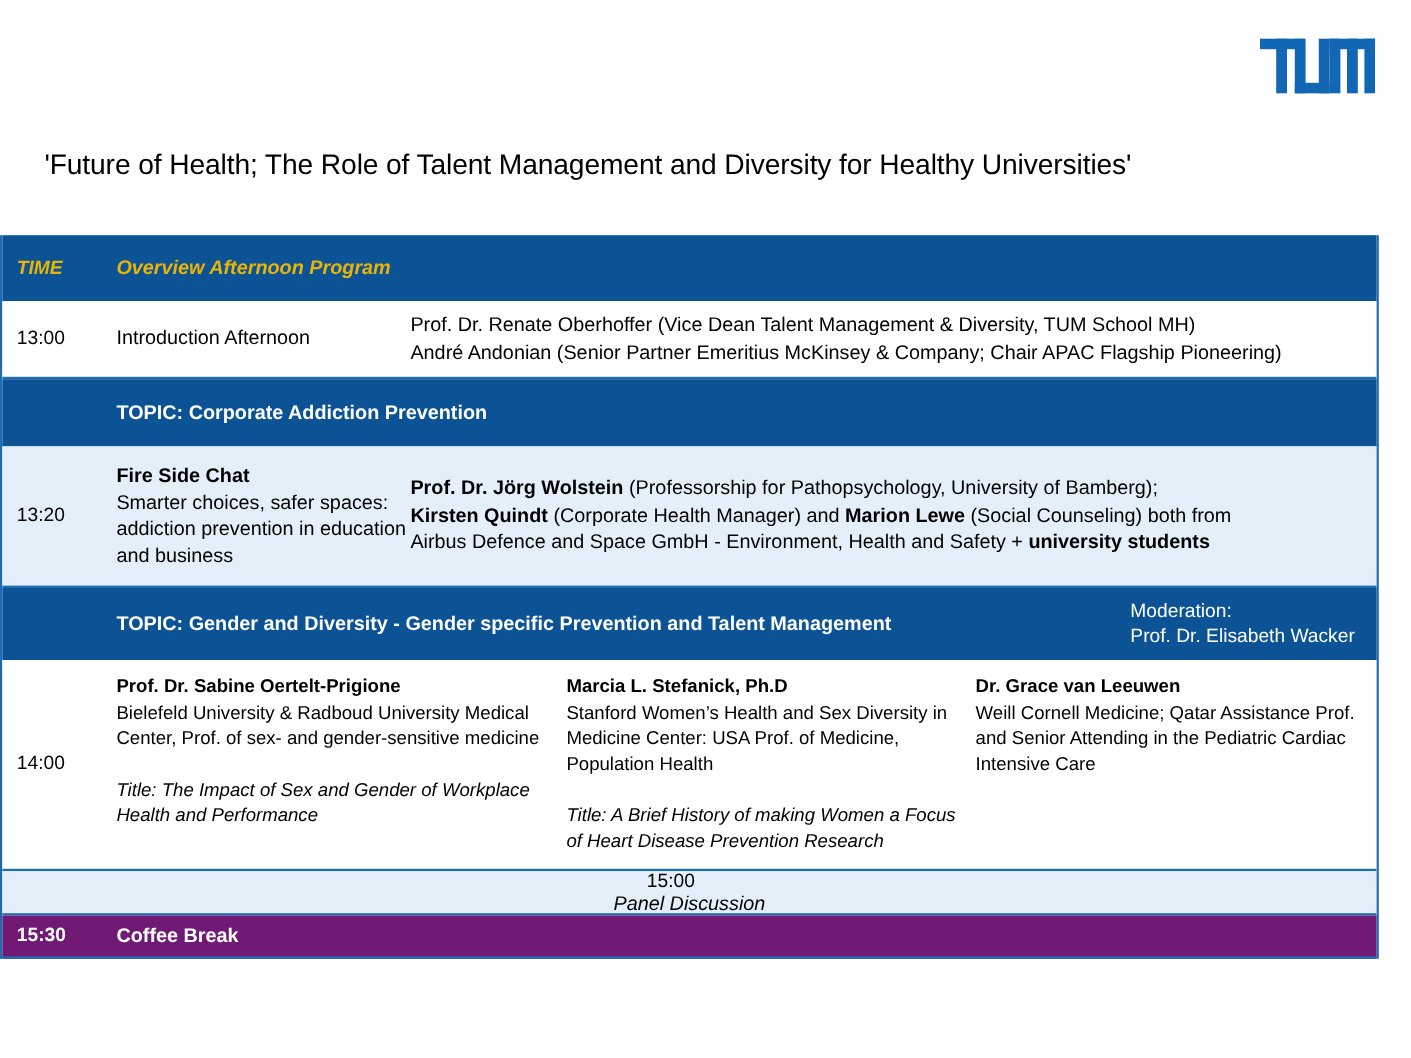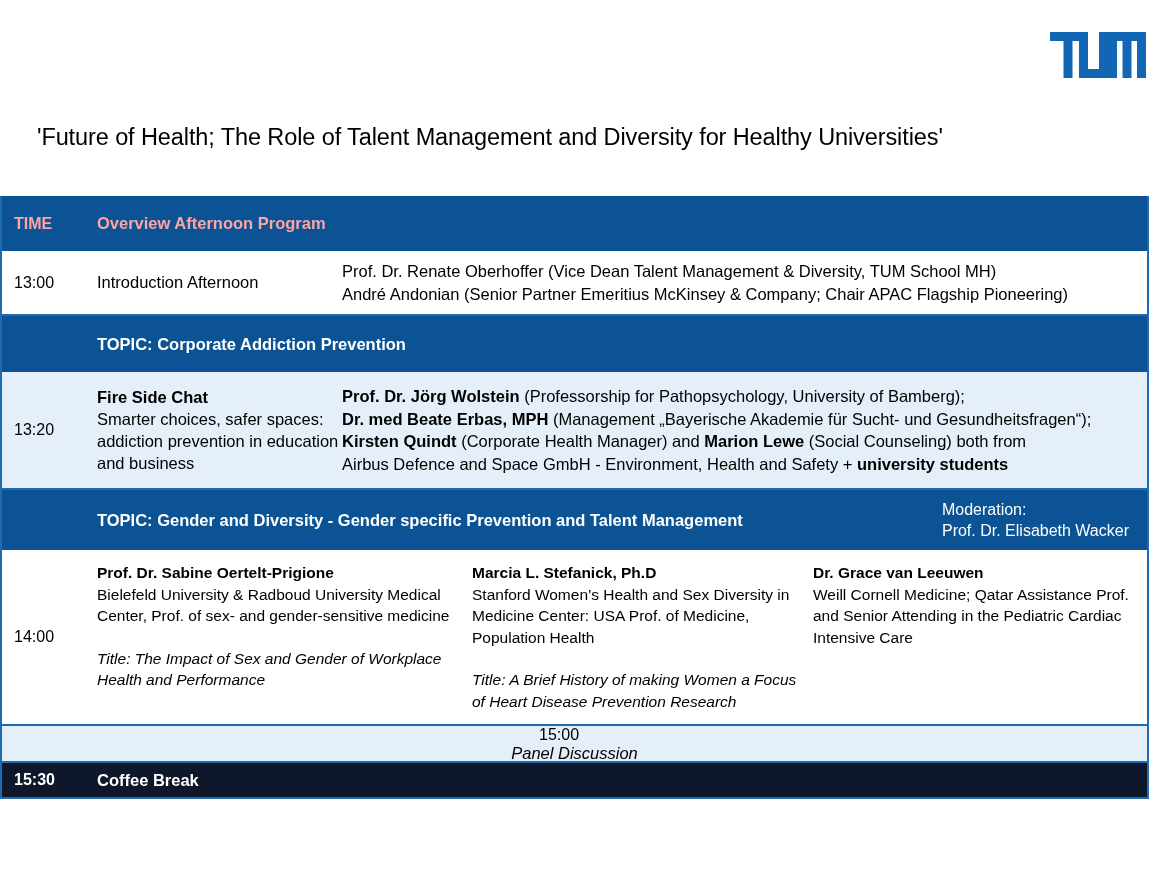--- a/index.html
+++ b/index.html
@@ -50,25 +50,26 @@
   }
   .row {
     display: flex;
     position: relative;
     box-sizing: border-box;
   }
 
   
   .row-header {
     background: #0b5394;
-    color: #fca5a5;
+    color: #eab308;
     height: 55px;
     align-items: center;
     font-weight: bold;
     font-size: 16.5px;
+    font-style: italic;
   }
   .row-header .c-time { padding-left: 12px; }
 
   
   .c-time {
     width: 95px;
     flex: none;
     box-sizing: border-box;
     padding-left: 12px;
     font-size: 16px;
@@ -175,21 +176,21 @@
     height: 37px;
     align-items: center;
     border-bottom: 2px solid #1f6bb0;
     font-size: 16.5px;
     flex-direction: column;
   }
   .row-panel .c-body { font-style: italic; padding-left: 0; }
 
   
   .row-coffee {
-    background: #0f172a;
+    background: #701a75;
     color: #ffffff;
     height: 36px;
     align-items: center;
     border-bottom: 2px solid #1f6bb0;
     font-weight: bold;
     font-size: 16.5px;
   }
   b, .b { font-weight: bold; }
 </style>
 </head>
@@ -237,21 +238,20 @@
   </div>
 
   <div class="row row-fire">
     <div class="c-time">13:20</div>
     <div class="c-desc">
       <div class="b">Fire Side Chat</div>
       <div>Smarter choices, safer spaces: addiction prevention in education and business</div>
     </div>
     <div class="c-people">
       <div><span class="b">Prof. Dr. Jörg Wolstein</span><span>  (Professorship for Pathopsychology, University of Bamberg);</span></div>
-      <div><span class="b">Dr. med Beate Erbas, MPH</span><span> (Management „Bayerische Akademie für Sucht- und Gesundheitsfragen“);</span></div>
       <div><span class="b">Kirsten Quindt</span><span> (Corporate Health Manager) and </span><span class="b">Marion Lewe</span><span> (Social Counseling) both from</span></div>
       <div><span>Airbus Defence and Space GmbH - Environment, Health and Safety  + </span><span class="b">university students</span></div>
     </div>
   </div>
 
   <div class="row row-topic row-topic-mod">
     <div class="topic-label">TOPIC: Gender and Diversity -  Gender specific Prevention and Talent Management</div>
     <div class="moderation">
       <div>Moderation:</div>
       <div>Prof. Dr. Elisabeth Wacker</div>

